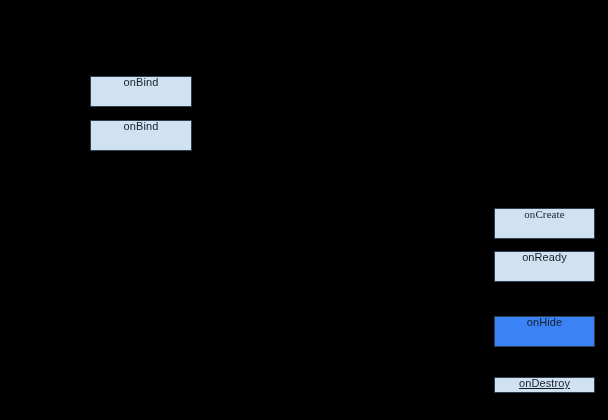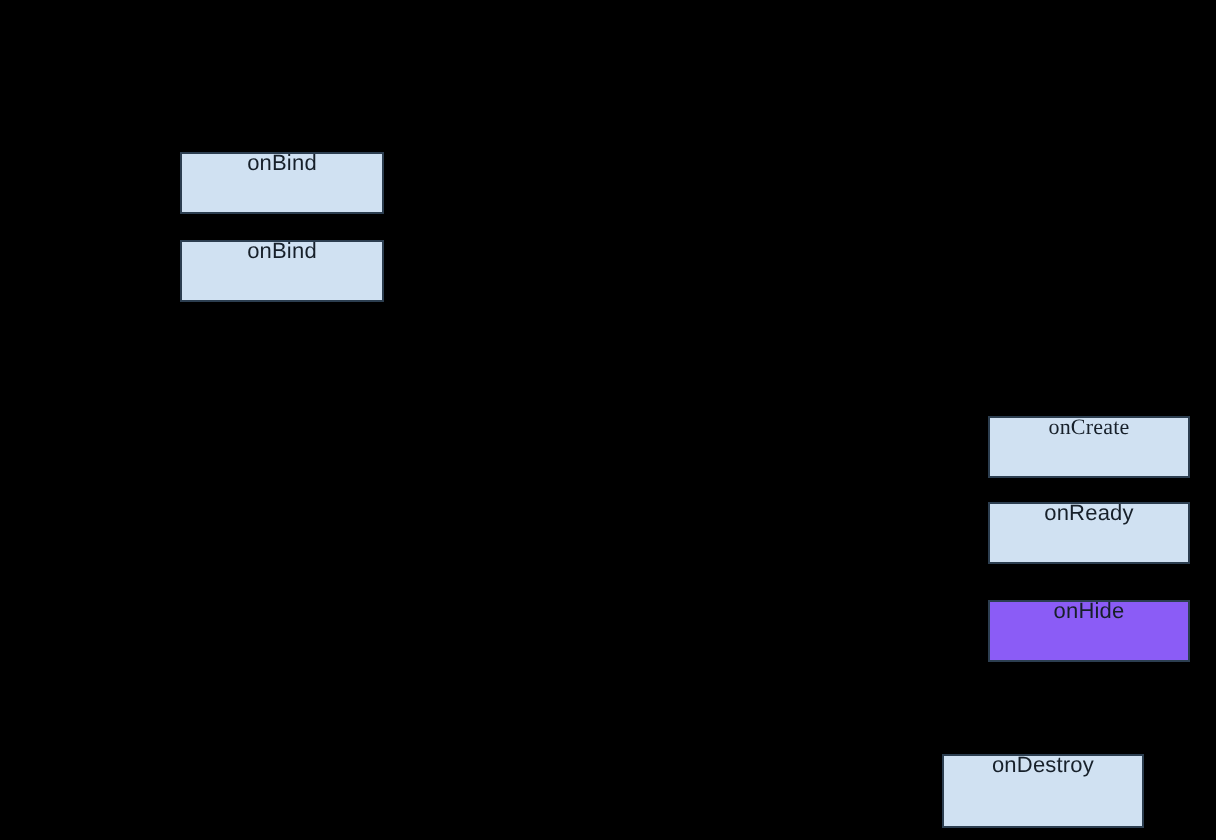--- a/index.html
+++ b/index.html
@@ -46,19 +46,19 @@
     </div>
     <div class="node" style="left: 90px; top: 120px; width: 102px; height: 31px; background: rgb(208, 225, 242); border-color: rgb(44, 62, 80); color: rgb(23, 32, 42);">
       <span class="node-label">onBind</span>
     </div>
     <div class="node" style="left: 494px; top: 208px; width: 101px; height: 31px; background: rgb(208, 225, 242); border-color: rgb(44, 62, 80); color: rgb(23, 32, 42); font-family: Liberation Serif, serif;">
       <span class="node-label">onCreate</span>
     </div>
     <div class="node" style="left: 494px; top: 251px; width: 101px; height: 31px; background: rgb(208, 225, 242); border-color: rgb(44, 62, 80); color: rgb(23, 32, 42);">
       <span class="node-label">onReady</span>
     </div>
-    <div class="node" style="left: 494px; top: 300px; width: 101px; height: 31px; background: #8b5cf6; border-color: rgb(44, 62, 80); color: rgb(23, 32, 42);">
+    <div class="node" style="left: 494px; top: 316px; width: 101px; height: 31px; background: #3b82f6; border-color: rgb(44, 62, 80); color: rgb(23, 32, 42);">
       <span class="node-label">onHide</span>
     </div>
-    <div class="node" style="left: 471px; top: 377px; width: 101px; height: 37px; background: rgb(208, 225, 242); border-color: rgb(44, 62, 80); color: rgb(23, 32, 42);">
+    <div class="node" style="left: 494px; top: 377px; width: 101px; height: 16px; background: rgb(208, 225, 242); border-color: rgb(44, 62, 80); color: rgb(23, 32, 42); text-decoration: underline;">
       <span class="node-label">onDestroy</span>
     </div>
   </div>
 
 </body></html>

